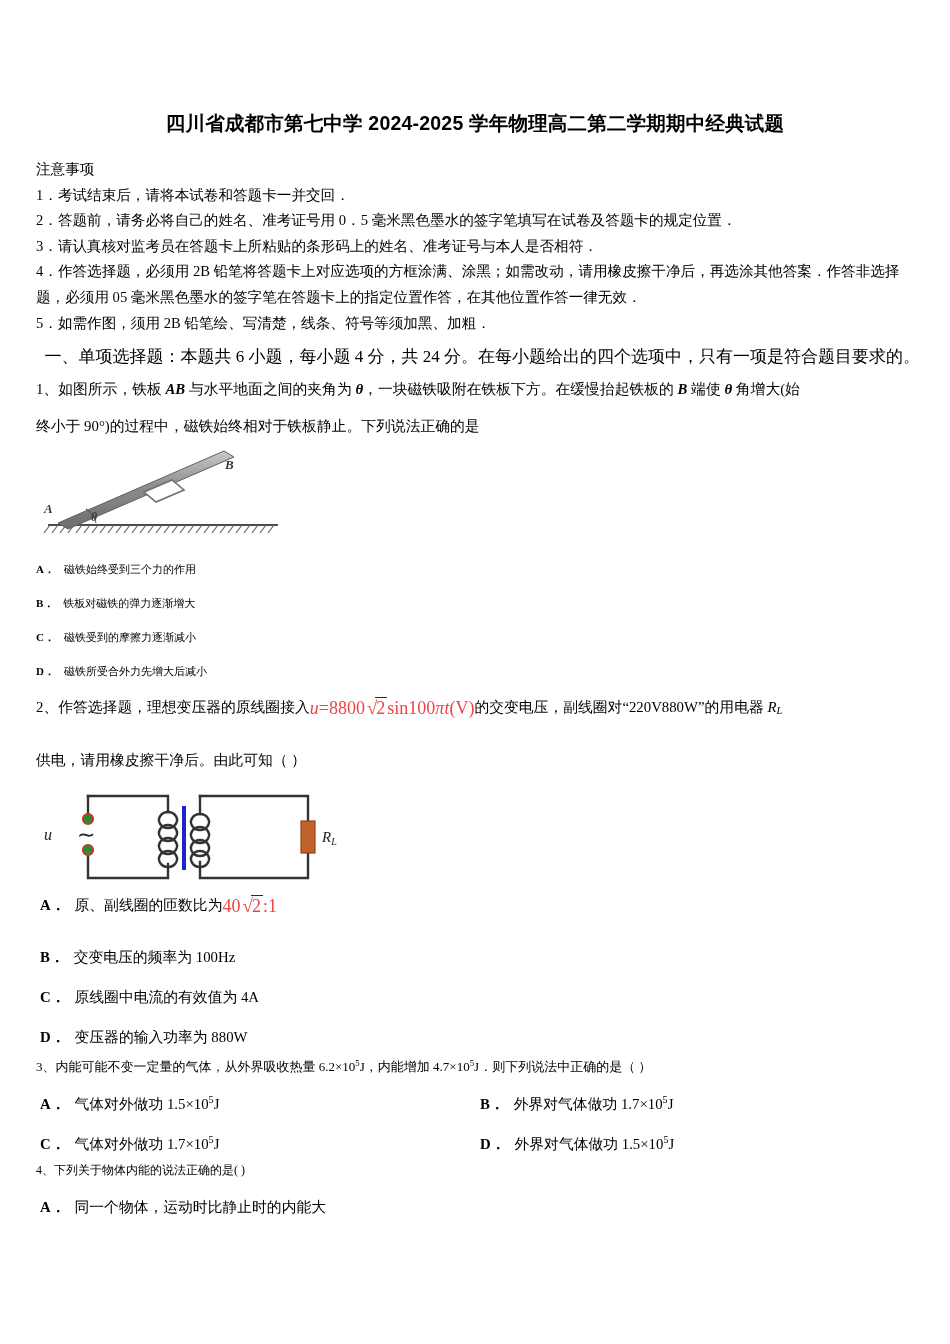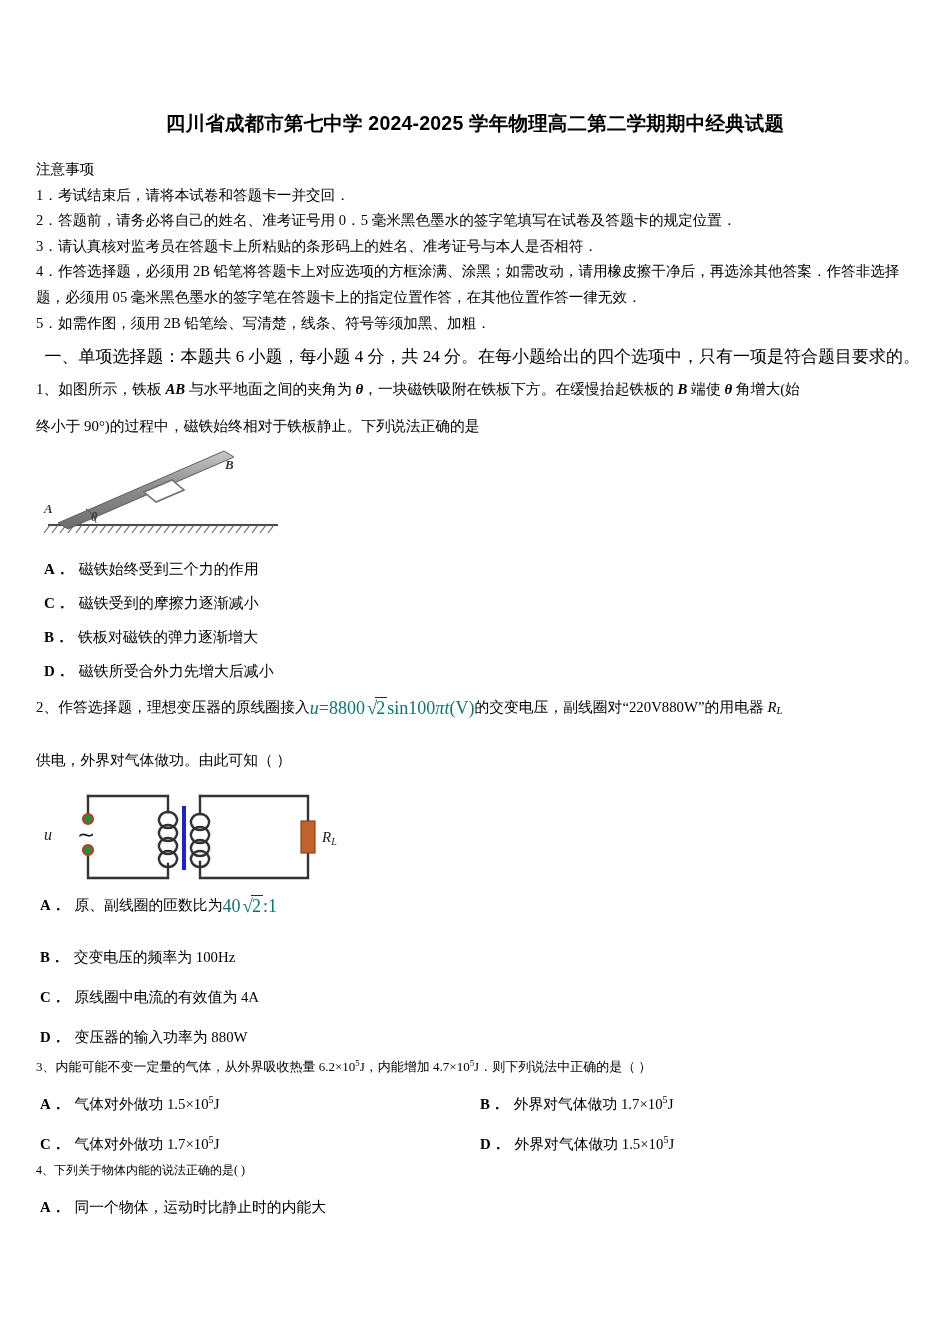--- a/index.html
+++ b/index.html
@@ -69,23 +69,23 @@
     position: absolute;
     top: 447px;
     left: 38px;
     width: 250px;
     height: 92px;
   }
 
   .opt-list-1 {
     position: absolute;
     top: 552px;
-    left: 44px;
+    left: 36px;
     width: 500px;
-    font-size: 15px;
+    font-size: 11px;
   }
   .opt-list-1 .opt { height: 34px; line-height: 34px; }
   .opt-lbl { font-weight: bold; margin-right: 9px; }
 
   .q2-stem {
     position: absolute;
     top: 694px;
     left: 36px;
     width: 890px;
     font-size: 14.8px;
@@ -93,21 +93,21 @@
   }
   .q2-line2 {
     position: absolute;
     top: 751px;
     left: 36px;
     font-size: 14.8px;
   }
   .mathformula {
     font-family: "Liberation Serif", "DejaVu Serif", serif;
     font-size: 18px;
-    color: #0f766e;
+    color: #ef4444;
     display: inline-block;
     vertical-align: -2px;
     white-space: nowrap;
   }
   .mathformula .var { font-style: italic; }
   .radical {
     display: inline-block;
     position: relative;
     padding-left: 2px;
   }
@@ -247,29 +247,29 @@
       <path d="M 58 76 A 22 22 0 0 0 48 62" fill="none" stroke="#5a5a5a" stroke-width="1.1"></path>
 
       <text x="6" y="66" font-family="Liberation Serif, serif" font-size="13" font-style="italic" font-weight="bold" fill="#3a3a3a">A</text>
       <text x="187" y="22" font-family="Liberation Serif, serif" font-size="13" font-style="italic" font-weight="bold" fill="#3a3a3a">B</text>
       <text x="53" y="74" font-family="Liberation Serif, serif" font-size="12" font-style="italic" font-weight="bold" fill="#3a3a3a">θ</text>
     </svg>
   </div>
 
   <div class="opt-list-1">
     <div class="opt"><span class="opt-lbl">A．</span><span>磁铁始终受到三个力的作用</span></div>
+    <div class="opt"><span class="opt-lbl">B．</span><span>铁板对磁铁的弹力逐渐增大</span></div>
     <div class="opt"><span class="opt-lbl">C．</span><span>磁铁受到的摩擦力逐渐减小</span></div>
-    <div class="opt"><span class="opt-lbl">B．</span><span>铁板对磁铁的弹力逐渐增大</span></div>
     <div class="opt"><span class="opt-lbl">D．</span><span>磁铁所受合外力先增大后减小</span></div>
   </div>
 
   <div class="q2-stem">
     <span>2、</span><span>作答选择题，理想变压器的原线圈接入</span><span class="mathformula"><span class="var">u</span><span>=</span><span>8800</span><span class="radical"><span class="rsym">√</span><span class="rbody">2</span></span><span>sin100</span><span class="var">π</span><span class="var">t</span><span>(V)</span></span><span>的交变电压，副线圈对“220V880W”的用电器 </span><i>R</i><span class="sub">L</span>
   </div>
-  <div class="q2-line2">供电，外界对气体做功。由此可知（      ）</div>
+  <div class="q2-line2">供电，请用橡皮擦干净后。由此可知（      ）</div>
 
   <div class="fig-circuit">
     <svg width="310" height="98" viewBox="0 0 310 98">
       <g stroke="#333333" stroke-width="2.4" fill="none" stroke-linecap="square">
 
         <path d="M 48 6 L 128 6 L 128 22"></path>
         <path d="M 48 6 L 48 26"></path>
         <path d="M 48 62 L 48 88 L 128 88 L 128 74"></path>
 
         <path d="M 160 6 L 268 6 L 268 32"></path>

